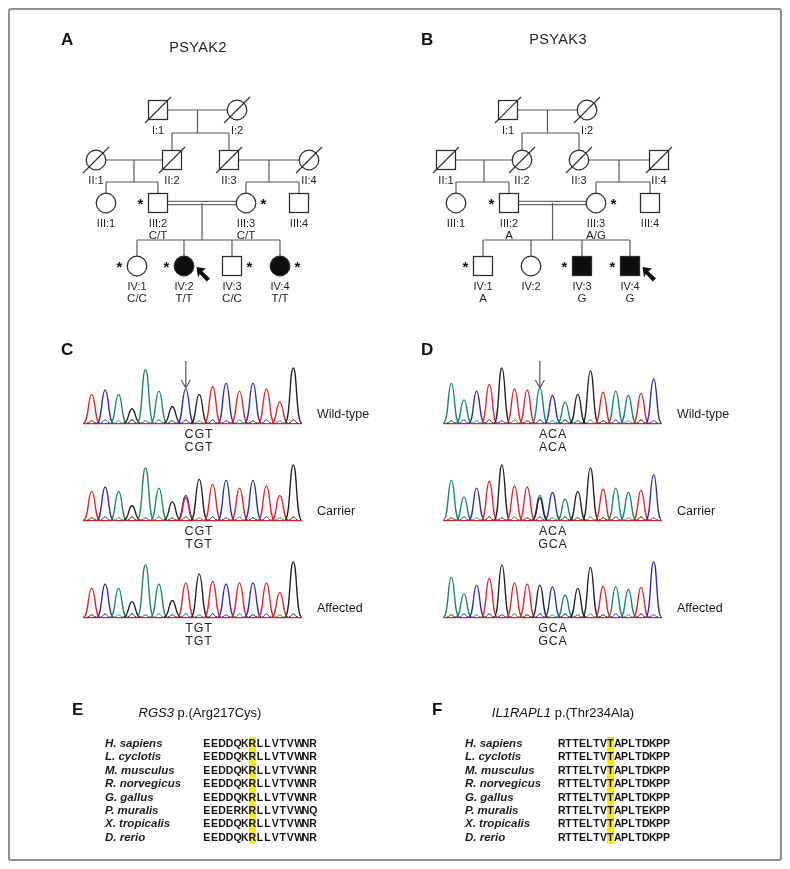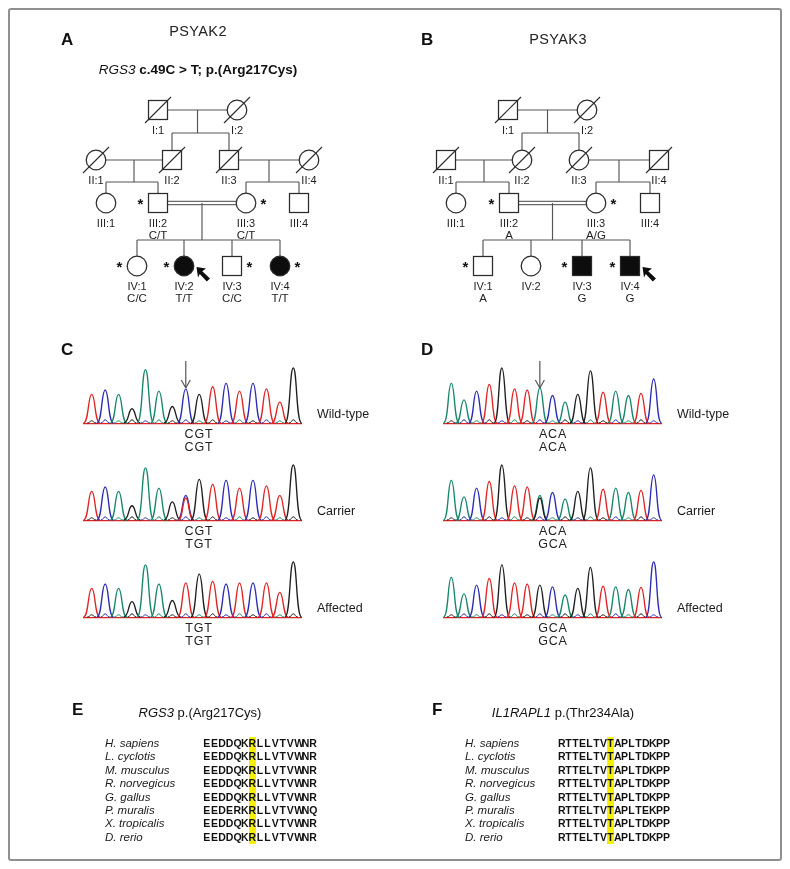--- a/index.html
+++ b/index.html
@@ -12,21 +12,21 @@
   .panel-letter{font-size:17px;font-weight:bold;color:#111;}
   .fam-title{font-size:14.5px;letter-spacing:.4px;color:#222;transform:translateX(-50%);}
   .subtitle{font-size:13.5px;transform:translateX(-50%);color:#111;}
   .subtitle .gene{font-style:italic;font-weight:normal;}
   .subtitle .var{font-weight:bold;}
   .trace-label{font-size:12.5px;color:#1a1a1a;}
   .codon{font-size:12.5px;letter-spacing:.8px;color:#222;transform:translateX(-50%);}
   .aln-title{font-size:13px;transform:translateX(-50%);color:#111;}
   .aln-title .gene{font-style:italic;}
   .aln-row{position:absolute;height:13.4px;line-height:13.4px;white-space:nowrap;}
-  .aln-sp{display:inline-block;font-style:italic;font-size:11.5px;vertical-align:top;}
+  .aln-sp{display:inline-block;font-style:italic;font-size:11.5px;vertical-align:top;font-weight:bold;}
   .aln-ch{display:inline-block;text-align:center;font-size:10.5px;font-weight:bold;
           height:13.4px;line-height:13.6px;vertical-align:top;color:#111;}
 </style>
 </head>
 <body>
 
 <div id="stage">
   <div id="frame"></div>
 
   <svg id="figsvg" width="790" height="869">
@@ -456,25 +456,21 @@
           <path d="M620.5 617 C625.6 617 624.9 589.5 628.4 589.5 C631.9 589.5 631.1 617 636.2 617" stroke="#17866b" stroke-width="1.35" fill="none"></path>
           <path d="M636.5 617 C639.5 617 639.0 613.8 641.0 613.8 C643.1 613.8 642.6 617 645.5 617" stroke="#1f1f1f" stroke-width="1" fill="none"></path>
           <path d="M633.2 617 C638.3 617 637.5 587.3 641.0 587.3 C644.6 587.3 643.8 617 648.9 617" stroke="#e02424" stroke-width="1.35" fill="none"></path>
           <path d="M649.2 617 C652.1 617 651.7 614.8 653.7 614.8 C655.7 614.8 655.3 617 658.2 617" stroke="#2b2bb5" stroke-width="1" fill="none"></path>
           <path d="M645.8 617 C650.9 617 650.1 562.0 653.7 562.0 C657.2 562.0 656.4 617 661.5 617" stroke="#2b2bb5" stroke-width="1.35" fill="none"></path>
         </g>
       </g>
     </svg>
 
   <div class="abs panel-letter" style="left:61px;top:30px">A</div>
-  <div class="abs fam-title" style="left:198px;top:23px">PSYAK2</div>
-  <div class="abs subtitle" style="left:198px;top:62px">
-    <span class="gene">RGS3</span>
-    <span class="var">c.49C &gt; T; p.(Arg217Cys)</span>
-  </div>
+  <div class="abs fam-title" style="left:198px;top:39px">PSYAK2</div>
 
   <div class="abs panel-letter" style="left:421px;top:30px">B</div>
   <div class="abs fam-title" style="left:558px;top:31px">PSYAK3</div>
 
   <div class="abs panel-letter" style="left:61px;top:340px">C</div>
   <div class="abs panel-letter" style="left:421px;top:340px">D</div>
 
   <div class="abs trace-label" style="left:317px;top:407px">Wild-type</div>
   <div class="abs trace-label" style="left:317px;top:504px">Carrier</div>
   <div class="abs trace-label" style="left:317px;top:601px">Affected</div>

